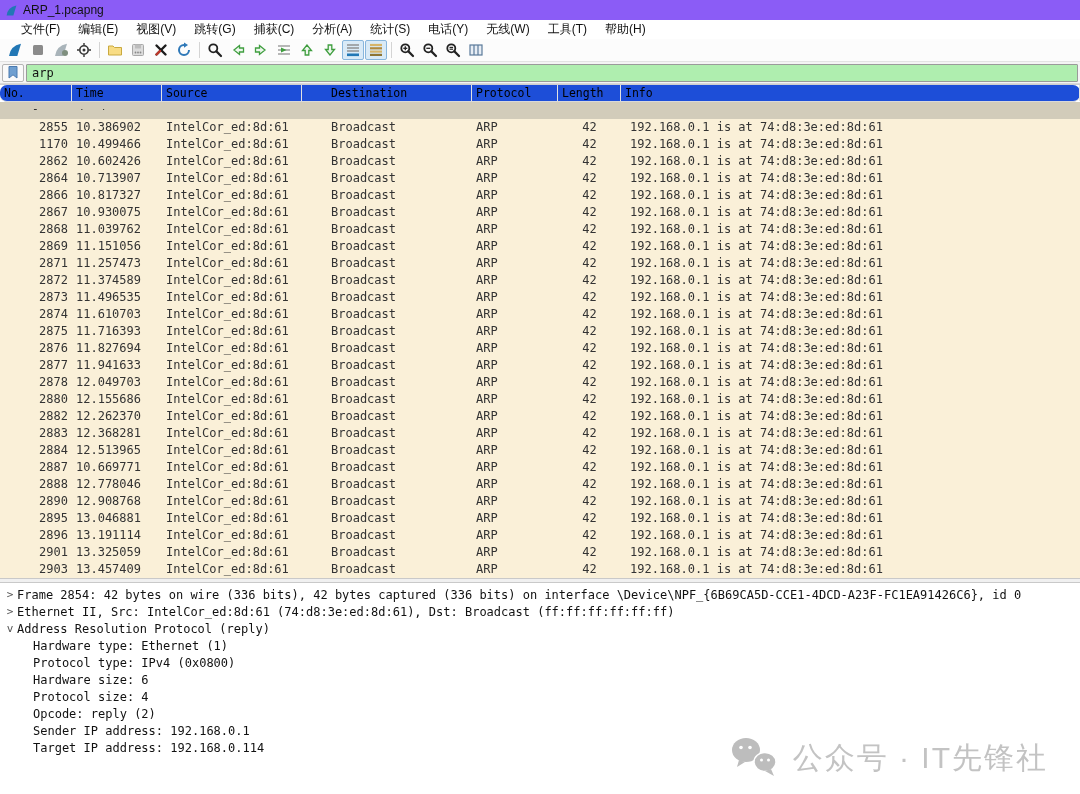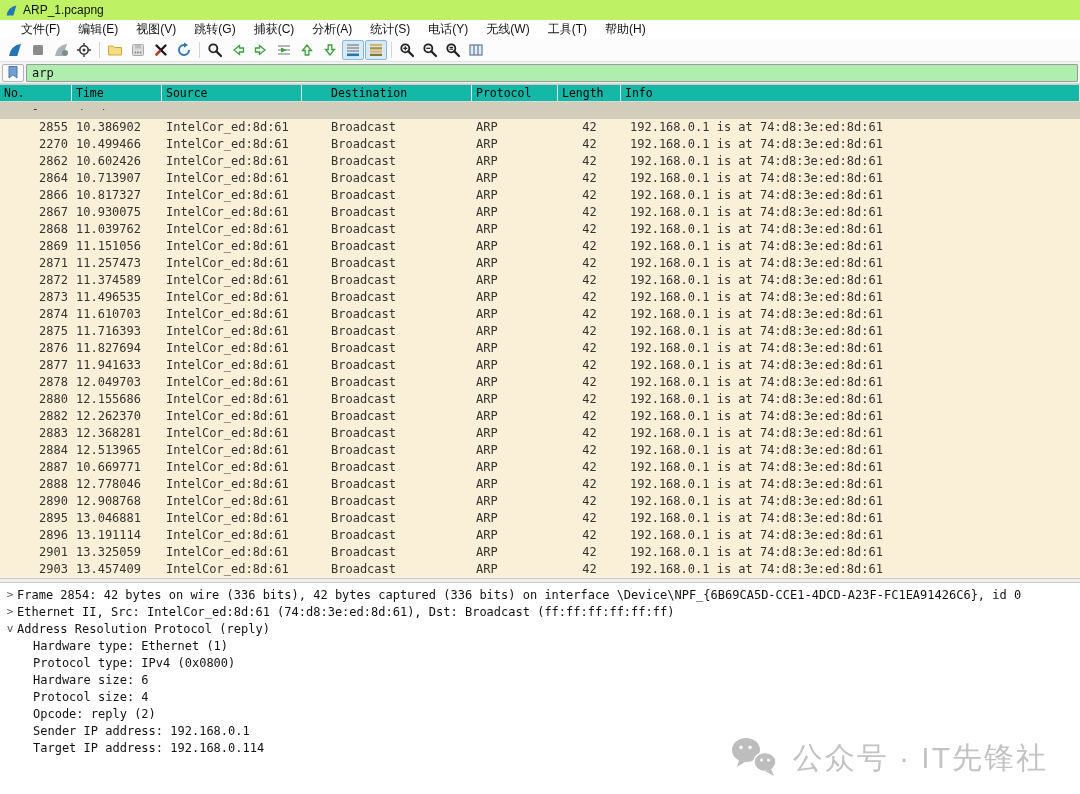--- a/index.html
+++ b/index.html
@@ -8,21 +8,21 @@
     --row-bg:#faf0d8;
     --row-sel:#d2ccba;
     --green:#3f9e3f;
   }
   *{margin:0;padding:0;box-sizing:border-box;}
   html,body{width:1080px;height:794px;overflow:hidden;background:#fff;
     font-family:"Liberation Sans","DejaVu Sans",sans-serif;}
   .window{width:1080px;height:794px;position:relative;background:#fff;display:flex;flex-direction:column;}
 
   
-  .titlebar{height:20px;display:flex;align-items:center;padding-left:5px;background:#bef264;flex:0 0 auto;}
+  .titlebar{height:20px;display:flex;align-items:center;padding-left:5px;background:#8b5cf6;flex:0 0 auto;}
   .titlebar .fin{width:13px;height:13px;margin-right:5px;}
   .titlebar .title{font-size:12px;color:#111;}
 
   
   .menubar{height:19px;display:flex;align-items:center;background:#fff;padding-left:12px;flex:0 0 auto;}
   .menu-item{font-size:12px;color:#111;padding:2px 9px;cursor:default;}
 
   
   .toolbar{height:23px;display:flex;align-items:center;background:#fcfcfc;border-bottom:1px solid #e3e3e3;padding-left:4px;gap:1px;flex:0 0 auto;}
   .tbtn{width:22px;height:20px;display:flex;align-items:center;justify-content:center;border:1px solid transparent;border-radius:2px;}
@@ -30,22 +30,22 @@
   .tsep{width:1px;height:16px;background:#d4d4d4;margin:0 3px;}
 
   
   .filterbar{height:22px;display:flex;align-items:center;background:#f4f4f4;border-bottom:1px solid #d9d9d9;padding:1px 2px;flex:0 0 auto;}
   .bookmark-btn{width:22px;height:18px;border:1px solid #b5b5b5;background:#fafafa;display:flex;align-items:center;justify-content:center;border-radius:2px;margin-right:2px;}
   .filter-input{flex:1;height:18px;background:var(--filter-bg);border:1px solid #9a9a9a;border-radius:1px;
     font-family:"DejaVu Sans Mono","Liberation Mono",monospace;font-size:12px;color:#111;padding:0 5px;outline:none;}
 
   
   .packet-area{flex:0 0 auto;border-top:1px solid #cfcfcf;}
-  .plheader{height:17px;display:flex;background:#14b8a6;border-bottom:1px solid #d9d9d9;
-    font-family:"DejaVu Sans Mono","Liberation Mono",monospace;font-size:11.5px;color:#000;}
+  .plheader{height:17px;display:flex;background:#1d4ed8;border-bottom:1px solid #d9d9d9;
+    font-family:"DejaVu Sans Mono","Liberation Mono",monospace;font-size:11.5px;color:#000;border-radius:7px;}
   .plheader .hc{border-right:1px solid #e2e2e2;padding:1px 4px;white-space:nowrap;overflow:hidden;}
   .prows{background:#fff;}
   .prow{height:17px;display:flex;background:var(--row-bg);
     font-family:"DejaVu Sans Mono","Liberation Mono",monospace;font-size:12px;color:#333;}
   .prow.selected{background:var(--row-sel);flex-direction:column;}
   .c{padding:1px 4px;white-space:nowrap;overflow:hidden;}
   .c-no,.hc-no{width:72px;text-align:right;}
   .hc-no{text-align:left;}
   .c-time,.hc-time{width:90px;}
   .c-source,.hc-source{width:140px;}
@@ -280,21 +280,21 @@
         <div class="prow">
           <div class="c c-no">2855</div>
           <div class="c c-time">10.386902</div>
           <div class="c c-source">IntelCor_ed:8d:61</div>
           <div class="c c-destination">Broadcast</div>
           <div class="c c-protocol">ARP</div>
           <div class="c c-length">42</div>
           <div class="c c-info">192.168.0.1 is at 74:d8:3e:ed:8d:61</div>
         </div>
         <div class="prow">
-          <div class="c c-no">2270</div>
+          <div class="c c-no">1170</div>
           <div class="c c-time">10.499466</div>
           <div class="c c-source">IntelCor_ed:8d:61</div>
           <div class="c c-destination">Broadcast</div>
           <div class="c c-protocol">ARP</div>
           <div class="c c-length">42</div>
           <div class="c c-info">192.168.0.1 is at 74:d8:3e:ed:8d:61</div>
         </div>
         <div class="prow">
           <div class="c c-no">2862</div>
           <div class="c c-time">10.602426</div>

